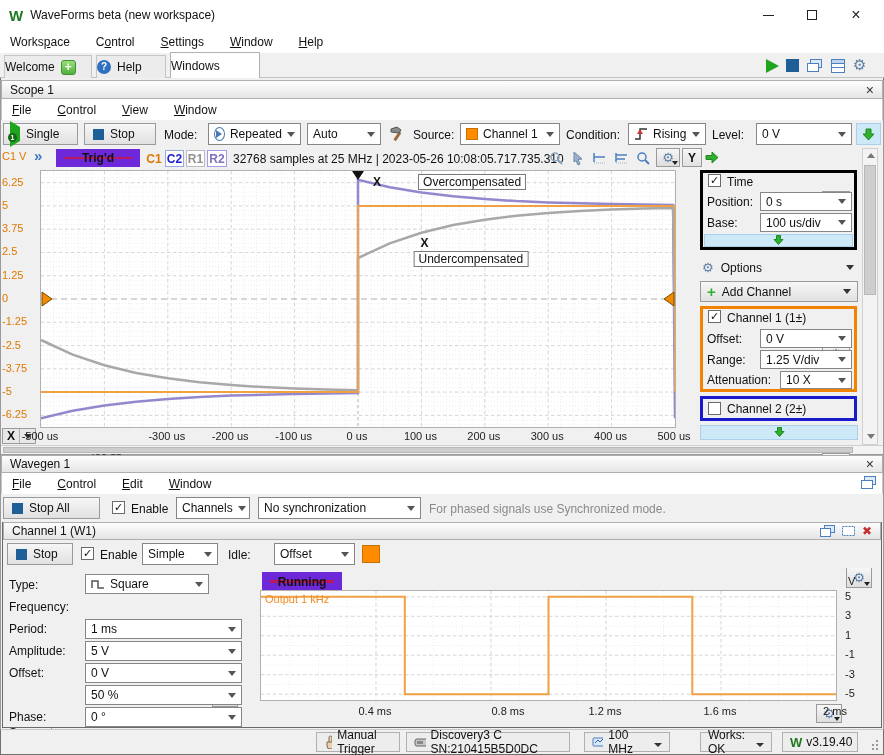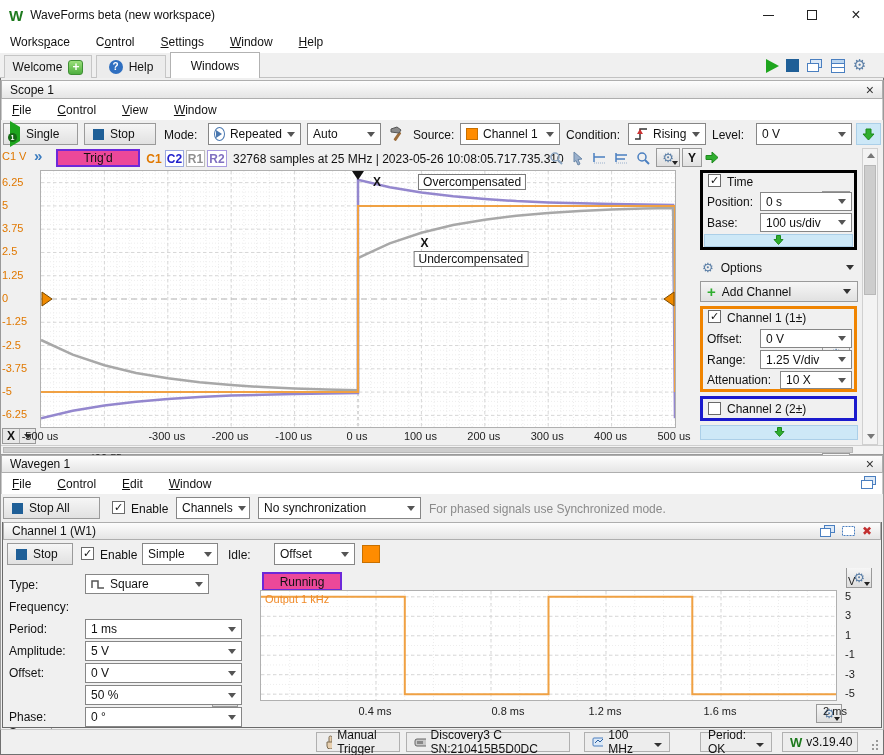--- a/index.html
+++ b/index.html
@@ -11,21 +11,21 @@
 u{text-decoration:underline}
 
 .titlebar{left:0;top:0;width:884px;height:30px;background:#fff;display:flex;align-items:center;padding-left:9px;gap:8px}
 .logo-w{font-weight:900;font-size:15px;color:#1e7a1e;letter-spacing:-1px}
 .winbtn{position:absolute;top:0;width:44px;height:30px;display:flex;align-items:center;justify-content:center;color:#222}
 .minline{width:11px;height:1px;background:#222}
 .maxbox{width:10px;height:10px;border:1px solid #222}
 .closex{font-size:16px;line-height:16px}
 .menubar{left:0;top:30px;width:884px;height:23px;background:#fff;display:flex;align-items:center;gap:26px;padding-left:10px}
 .tabstrip{left:0;top:53px;width:884px;height:25px;background:#f0f0f0;border-bottom:1px solid #c2c2c2}
-.tab{position:absolute;display:flex;align-items:center;gap:6px;justify-content:center;font-size:12px}
+.tab{position:absolute;display:flex;align-items:center;gap:6px;font-size:12px}
 .tab-inactive{background:#ececec;border:1px solid #c6c6c6;border-bottom:none}
 .tab-active{background:#fff;border:1px solid #b2b2b2;border-bottom:none;z-index:2}
 .plus-ico{width:15px;height:15px;background:linear-gradient(#9adf7a,#4faf3f);border:1px solid #3f8f34;border-radius:3px;color:#fff;font-weight:bold;font-size:12px;line-height:12px;text-align:center}
 .help-ico{width:14px;height:14px;border-radius:50%;background:#2f6fc0;color:#fff;font-weight:bold;font-size:10px;line-height:14px;text-align:center}
 
 .ptitle{background:linear-gradient(#fdfdfd,#e5e5e5);border:1px solid #aeaeae;display:flex;align-items:center;padding:0 8px;font-size:12px}
 .pclose{margin-left:auto;font-size:14px;color:#333}
 .pmenu{background:#fff;border-left:1px solid #c9c9c9;border-right:1px solid #c9c9c9;display:flex;align-items:center;gap:26px;padding-left:10px}
 .toolrow{background:#f0f0f0}
 .btn{background:linear-gradient(#f6f6f6,#e1e1e1);border:1px solid #9a9a9a;display:flex;align-items:center;justify-content:center;gap:6px;font-size:12px}
@@ -42,21 +42,21 @@
 .icon-stop{width:13px;height:13px;background:#1f5f97}
 .icon-stop-sm{width:11px;height:11px;background:#1f5f97}
 .badge1{position:absolute;left:-2px;bottom:-1px;width:9px;height:9px;border-radius:50%;background:#156a15;color:#fff;font-size:7px;line-height:9px;text-align:center;font-weight:bold}
 .swatch{background:#ff8c00;border:1px solid #c87000}
 .plot{position:absolute;background:#fff;border:1px solid #b0b0b0;overflow:hidden}
 .ann{position:absolute;transform:translate(-50%,-50%);font-weight:bold;font-size:12px;color:#111;white-space:nowrap;z-index:3}
 .annbox{background:#fff;border:1px solid #7a7a7a;padding:0 4px;font-weight:normal}
 .xlabels span{position:absolute;top:1px;transform:translateX(-50%);font-size:11px;color:#222;white-space:nowrap}
 .ylabels-scope span{position:absolute;left:2px;transform:translateY(-50%);font-size:11px;color:#e07800}
 .ylabels-wg span{position:absolute;left:4px;transform:translateY(-50%);font-size:11px;color:#222}
-.badgebox{background:#ec4899;border:2px solid #6d28d9;display:flex;align-items:center;justify-content:center;font-weight:normal}
+.badgebox{background:#be185d;border:8px solid #6d28d9;display:flex;align-items:center;justify-content:center;font-weight:bold}
 .chbadge{display:flex;align-items:center;justify-content:center;font-weight:bold;font-size:12px}
 .sb-panel{background:#ededed;border:1px solid #b0b0b0;display:flex;align-items:center;gap:5px;padding:0 7px;font-size:12px}
 .scrollv{background:#f3f3f3;border:1px solid #d0d0d0}
 .thumb{background:#cdcdcd;border:1px solid #b8b8b8;position:absolute}
 .tri-up{width:0;height:0;border-left:4px solid transparent;border-right:4px solid transparent;border-bottom:5px solid #777}
 .tri-dn{width:0;height:0;border-left:4px solid transparent;border-right:4px solid transparent;border-top:5px solid #777}
 .grayt{color:#8a8a8a}
 .frame{position:absolute;border:1px solid #9a9a9a;pointer-events:none}
 .icon-rep{width:14px;height:14px;border-radius:50%;border:1px solid #4a78b0;display:flex;align-items:center;justify-content:center}
 .icon-rep i{display:block;width:0;height:0;border-left:6px solid #4a78b0;border-top:4px solid transparent;border-bottom:4px solid transparent}
@@ -675,21 +675,21 @@
   </div>
   <div class="abs sb-panel" style="left:584px;top:732px;width:86px;height:20px">
     <svg width="14" height="12">
         <rect x="1" y="2" width="12" height="8" rx="1" fill="#dce9f7" stroke="#4a7fc0"></rect>
         <path d="M3 7 l3 -3 2 2 3 -3" stroke="#2a5fa0" fill="none"></path>
       </svg>
     <span>100 MHz</span>
     <span class="dar" style="margin-left:2px;margin-top:5px;border-top-width:4px"></span>
   </div>
   <div class="abs sb-panel" style="left:700px;top:732px;width:72px;height:20px">
-    <span>Period: OK</span>
+    <span>Works: OK</span>
     <span class="dar" style="margin-left:2px;margin-top:5px;border-top-width:4px"></span>
   </div>
   <div class="abs sb-panel" style="left:782px;top:732px;width:76px;height:20px">
     <span class="logo-w" style="font-size:13px">W</span>
     <span>v3.19.40</span>
   </div>
   <div class="abs" style="left:872px;top:744px;width:8px;height:8px">
     <div style="width:2px;height:2px;background:#999;box-shadow:4px 0 #999,0 4px #999,4px 4px #999,4px -4px #999"></div>
   </div>
 

